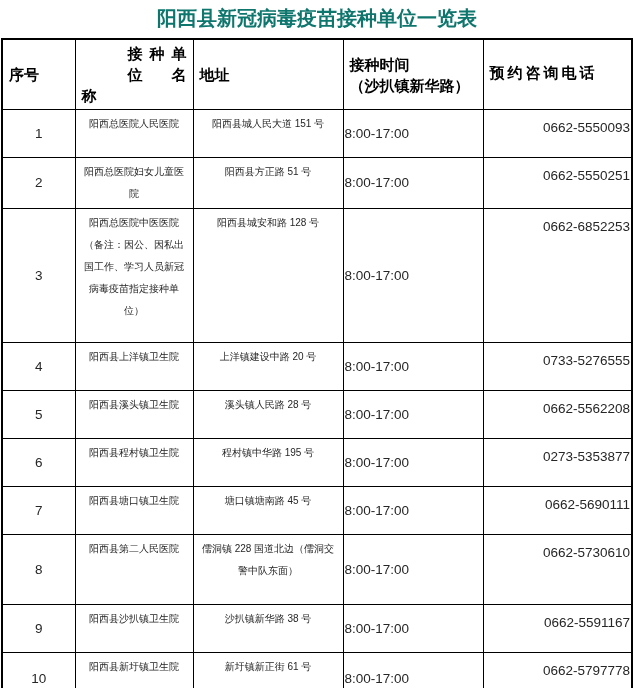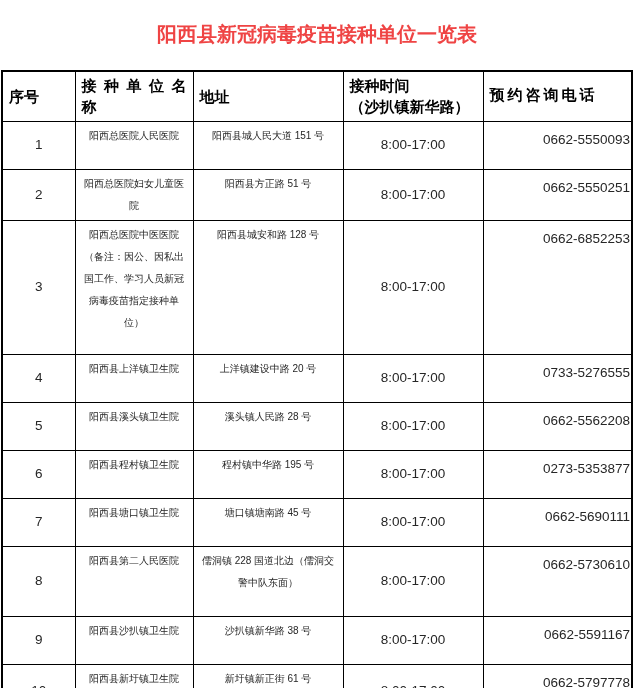--- a/index.html
+++ b/index.html
@@ -8,27 +8,27 @@
     background: #ffffff;
   }
   body {
     width: 634px;
     height: 688px;
     font-family: "Liberation Sans", "DejaVu Sans", sans-serif;
     color: #262626;
     overflow: hidden;
   }
   .page-title {
-    margin: 16px;
+    margin: 0;
     padding: 6px 0 7px 0;
     text-align: center;
     font-size: 20px;
     line-height: 25px;
     font-weight: bold;
-    color: #ef4444;
+    color: #0f766e;
     font-family: "Liberation Serif", "DejaVu Serif", serif;
   }
   table.units {
     width: 630px;
     margin: 0 auto;
     border-collapse: collapse;
     table-layout: fixed;
     border: 2px solid #000000;
     background: #ffffff;
   }
@@ -47,40 +47,41 @@
     font-weight: bold;
     color: #000000;
     text-align: left;
     vertical-align: middle;
     padding: 3px 6px;
     line-height: 21px;
   }
   th .justify-line {
     text-align: justify;
     text-align-last: justify;
+    margin-left: 46px;
   }
   th.th-phone { letter-spacing: 3px; font-family: Liberation Mono, monospace; }
   tbody tr { height: 48px; }
   tbody tr:nth-child(3)  { height: 134px; }
   tbody tr:nth-child(8)  { height: 70px; }
   tbody tr:nth-child(10) { height: 54px; }
   td { line-height: 22px; }
   td.c-seq {
     text-align: center;
     vertical-align: middle;
     font-size: 13.5px;
   }
   td.c-name, td.c-addr {
     text-align: center;
     vertical-align: top;
     font-size: 10px;
     padding: 3px 4px;
   }
   td.c-time {
-    text-align: center;
+    text-align: left;
     vertical-align: middle;
     font-size: 13.5px;
   }
   td.c-phone {
     text-align: right;
     vertical-align: top;
     font-size: 13.5px;
     padding-top: 7px;
   }
 </style>

